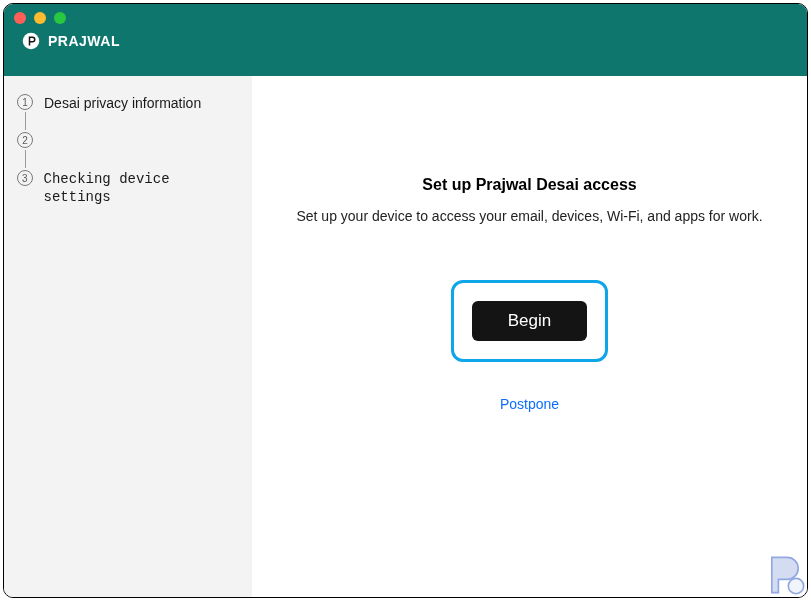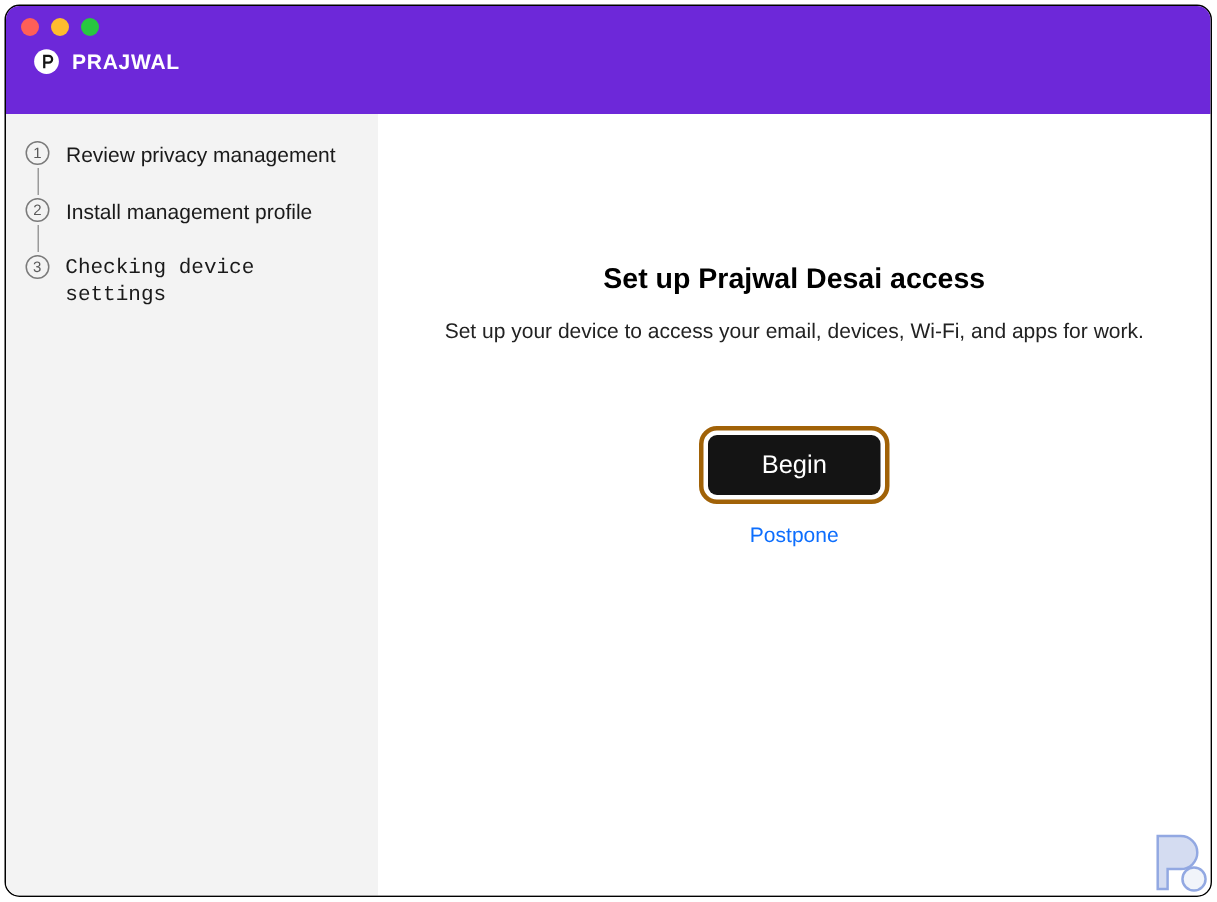--- a/index.html
+++ b/index.html
@@ -21,21 +21,21 @@
       margin: 3px;
       border: 1px solid #000;
       border-radius: 10px;
       overflow: hidden;
       display: flex;
       flex-direction: column;
       background: #fff;
     }
     .titlebar {
       height: 72px;
-      background: #6d28d9;
+      background: #0f766e;
       display: flex;
       flex-direction: column;
     }
     .traffic-lights {
       display: flex;
       gap: 8px;
       padding: 8px 10px 4px 10px;
     }
     .light {
       width: 12px;
@@ -122,46 +122,46 @@
     }
     .main {
       flex: 1;
       display: flex;
       flex-direction: column;
       align-items: center;
       padding-top: 100px;
       background: #fff;
     }
     .main-title {
-      font-size: 19px;
+      font-size: 16px;
       font-weight: 700;
       color: #000;
       margin-bottom: 14px;
     }
     .main-subtitle {
       font-size: 14px;
       color: #222;
       margin-bottom: 56px;
     }
     .begin-wrap {
-      border: 3px solid #a16207;
+      border: 3px solid #0ea5e9;
       border-radius: 12px;
-      padding: 3px;
+      padding: 18px;
     }
     .begin-button {
       background: #141414;
       color: #fff;
       border: none;
       border-radius: 6px;
       padding: 10px 36px;
       font-size: 17px;
       cursor: pointer;
     }
     .postpone-link {
-      margin-top: 12px;
+      margin-top: 34px;
       color: #0d6efd;
       font-size: 14px;
       cursor: pointer;
       text-decoration: none;
     }
     .watermark {
       position: absolute;
       right: 2px;
       bottom: 2px;
       width: 48px;
@@ -197,28 +197,27 @@
   </div>
 
   <div class="body">
     <aside class="sidebar">
       <div class="steps">
         <div class="step">
           <div class="step-marker">
             <div class="step-num">1</div>
             <div class="step-connector"></div>
           </div>
-          <div class="step-label">Review privacy management</div>
+          <div class="step-label">Desai privacy information</div>
         </div>
         <div class="step">
           <div class="step-marker">
             <div class="step-num">2</div>
             <div class="step-connector"></div>
           </div>
-          <div class="step-label">Install management profile</div>
         </div>
         <div class="step">
           <div class="step-marker">
             <div class="step-num">3</div>
           </div>
           <div class="step-label">Checking device settings</div>
         </div>
       </div>
     </aside>
 

